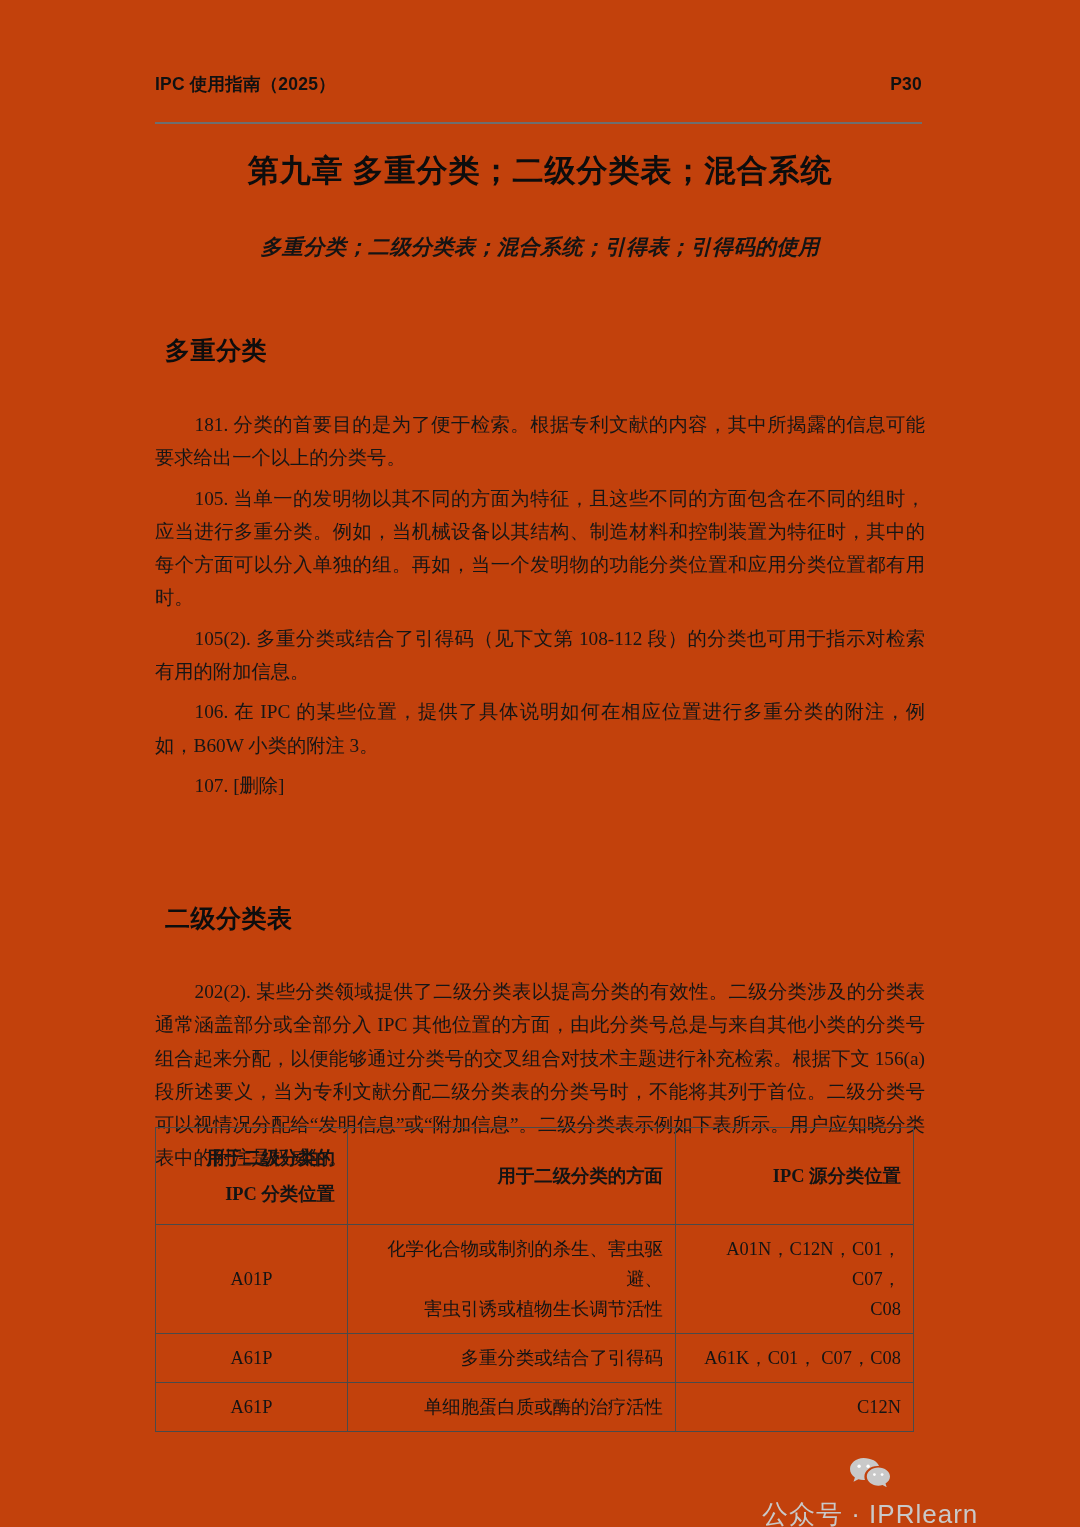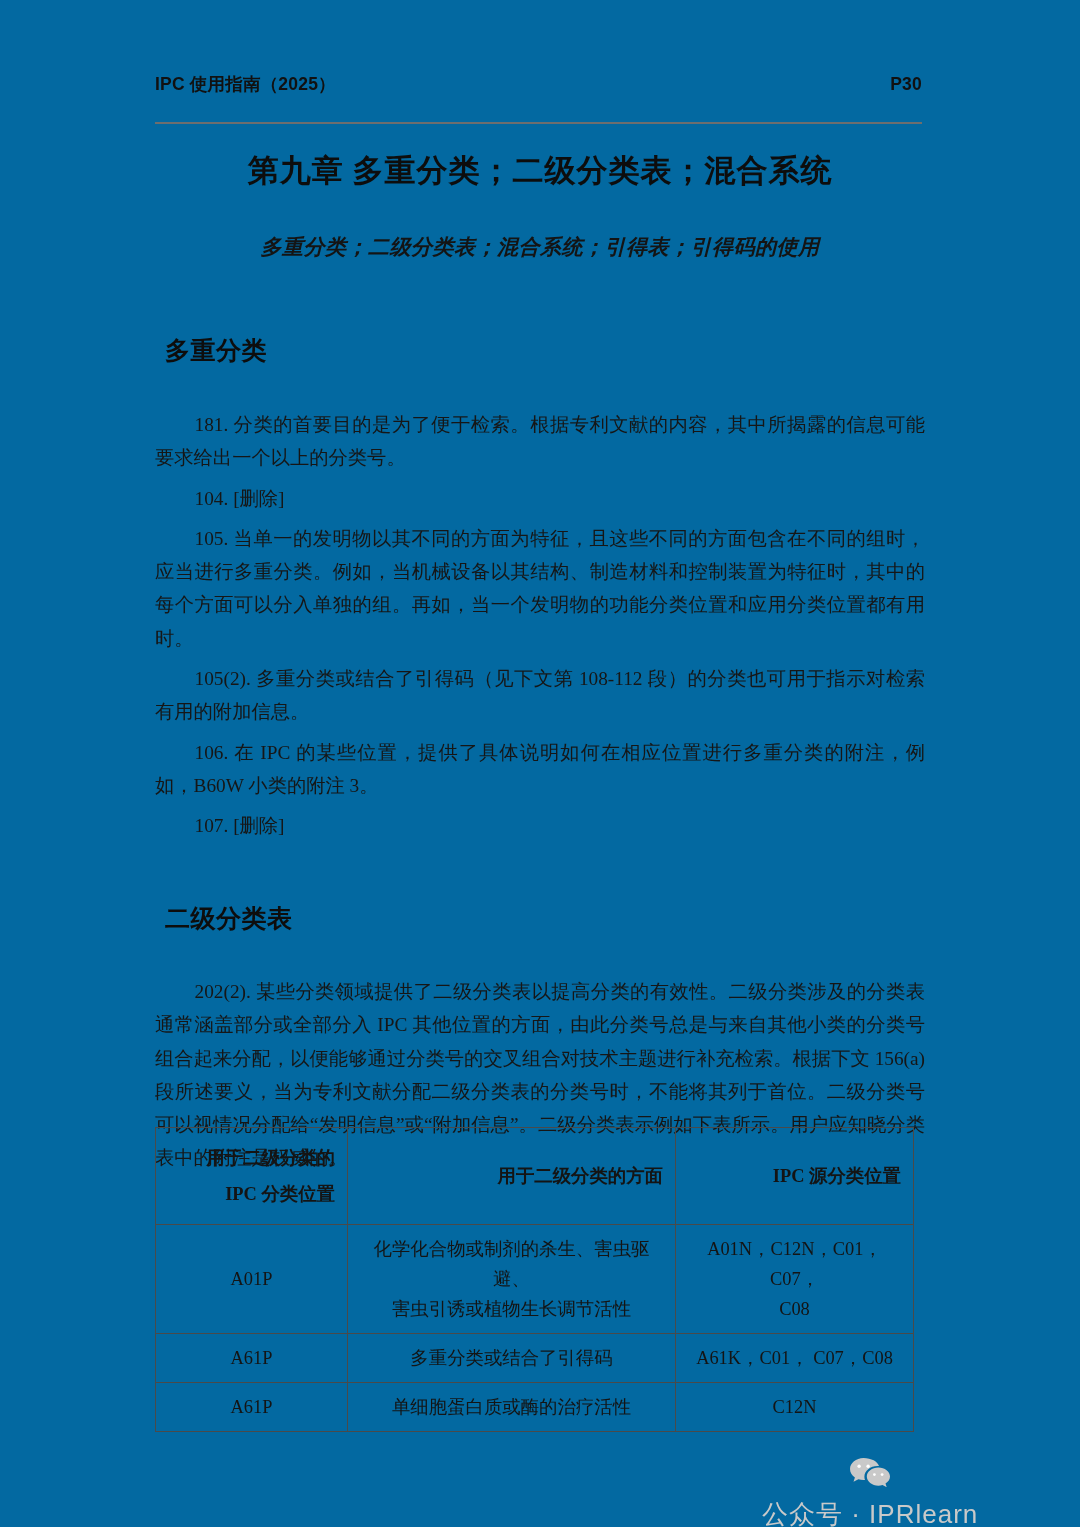--- a/index.html
+++ b/index.html
@@ -9,21 +9,21 @@
   }
   body {
     font-family: "Liberation Serif", "DejaVu Serif", serif;
     color: #1a1a1a;
   }
   .page {
     position: relative;
     width: 1080px;
     height: 1527px;
     margin: 0 auto;
-    background: #0369a1;
+    background: #c2410c;
     overflow: hidden;
     box-sizing: border-box;
   }
 
   
   .running-header {
     position: absolute;
     left: 155px;
     top: 72px;
     width: 767px;
@@ -132,21 +132,21 @@
 
   .ipc-table thead td {
     text-align: right;
     vertical-align: middle;
     padding-top: 12px;
     padding-bottom: 12px;
     font-weight: bold;
   }
   .th-stack { display: block; line-height: 36px; }
   .cell-center { text-align: center; }
-  .cell-left { text-align: center; }
+  .cell-left { text-align: right; }
   .row-tall td { height: 62px; }
   .row-std td { height: 30px; }
 
   
   .watermark {
     position: absolute;
     left: 762px;
     top: 1457px;
     display: flex;
     align-items: center;
@@ -171,21 +171,20 @@
   </div>
   <div class="header-rule"></div>
 
   <div class="chapter-title">第九章 多重分类；二级分类表；混合系统</div>
   <div class="chapter-subtitle">多重分类；二级分类表；混合系统；引得表；引得码的使用</div>
 
   <div class="section-heading" id="sec-multiple">多重分类</div>
 
   <div class="body-block" id="block-a">
     <p class="para">181. 分类的首要目的是为了便于检索。根据专利文献的内容，其中所揭露的信息可能要求给出一个以上的分类号。</p>
-    <p class="para short">104. [删除]</p>
     <p class="para">105. 当单一的发明物以其不同的方面为特征，且这些不同的方面包含在不同的组时，应当进行多重分类。例如，当机械设备以其结构、制造材料和控制装置为特征时，其中的每个方面可以分入单独的组。再如，当一个发明物的功能分类位置和应用分类位置都有用时。</p>
     <p class="para">105(2). 多重分类或结合了引得码（见下文第 108-112 段）的分类也可用于指示对检索有用的附加信息。</p>
     <p class="para">106. 在 IPC 的某些位置，提供了具体说明如何在相应位置进行多重分类的附注，例如，B60W 小类的附注 3。</p>
     <p class="para short">107. [删除]</p>
   </div>
 
   <div class="section-heading" id="sec-indexing">二级分类表</div>
 
   <div class="body-block" id="block-b">
     <p class="para">202(2). 某些分类领域提供了二级分类表以提高分类的有效性。二级分类涉及的分类表通常涵盖部分或全部分入 IPC 其他位置的方面，由此分类号总是与来自其他小类的分类号组合起来分配，以便能够通过分类号的交叉组合对技术主题进行补充检索。根据下文 156(a)段所述要义，当为专利文献分配二级分类表的分类号时，不能将其列于首位。二级分类号可以视情况分配给“发明信息”或“附加信息”。二级分类表示例如下表所示。用户应知晓分类表中的附注是权威的。</p>

